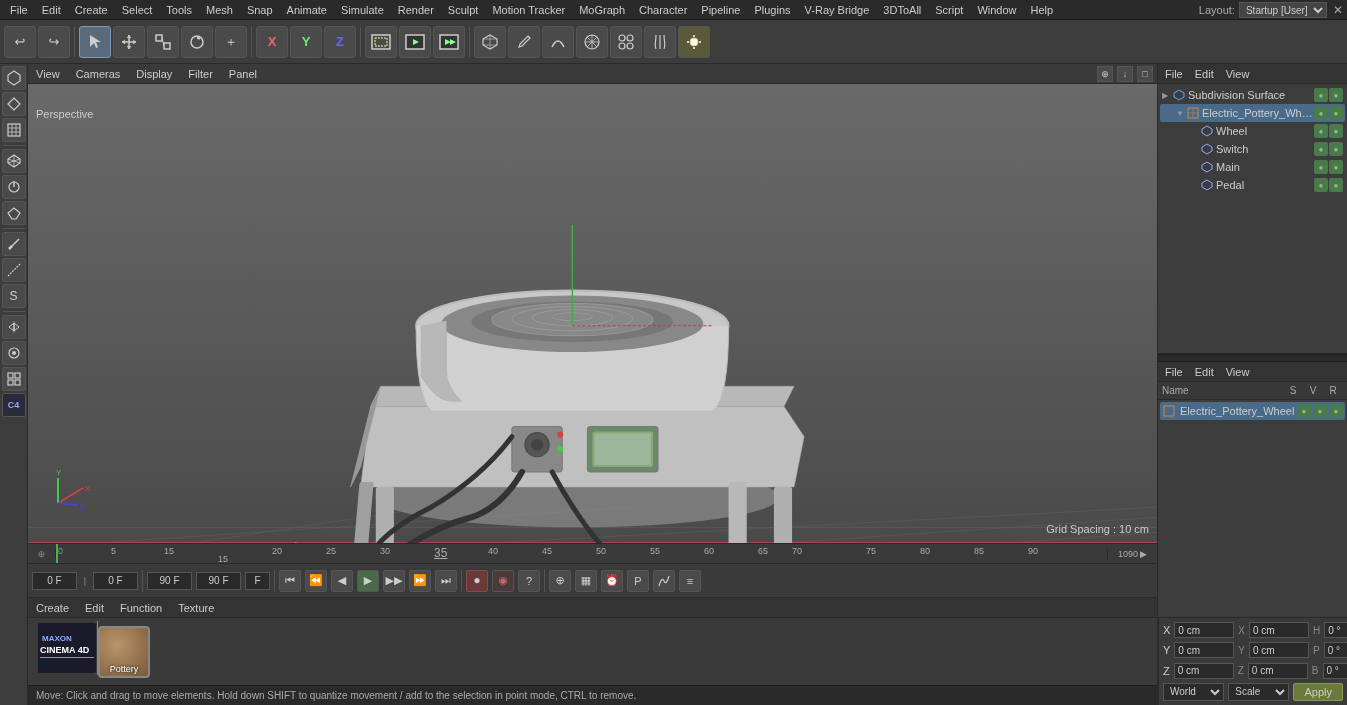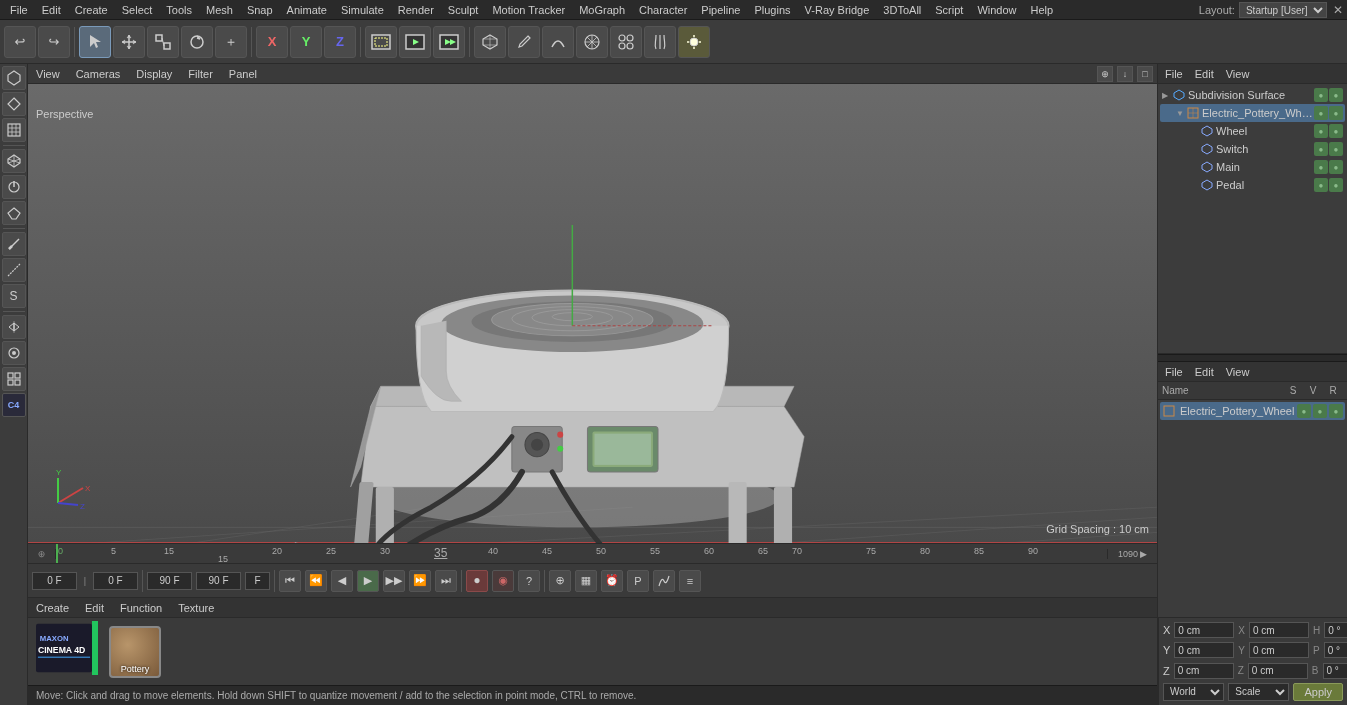--- a/index.html
+++ b/index.html
@@ -918,21 +918,21 @@
 
     <div id="material-editor">
       <div id="material-menubar">
         <span class="material-menu-item">Create</span>
         <span class="material-menu-item">Edit</span>
         <span class="material-menu-item">Function</span>
         <span class="material-menu-item">Texture</span>
       </div>
       <div id="material-content">
 
-        <div id="maxon-logo" style="position:relative;width:62px;height:54px;border-right:6px solid #22c55e;margin-right:11px;display:flex;align-items:center;">
+        <div id="maxon-logo" style="position:relative;width:62px;height:54px;border-right:1px solid #22c55e;margin-right:0;display:flex;align-items:center;justify-content:center;">
           <svg width="58" height="50" viewBox="0 0 58 50">
             <rect width="58" height="50" fill="#1a1a2a" rx="2"></rect>
             <text x="4" y="18" fill="#8af" font-size="8" font-weight="bold">MAXON</text>
             <text x="2" y="30" fill="#fff" font-size="9" font-weight="bold">CINEMA 4D</text>
             <rect x="2" y="34" width="54" height="1" fill="#4af"></rect>
           </svg>
         </div>
         <div id="pottery-material">
           <span id="material-label">Pottery</span>
         </div>

